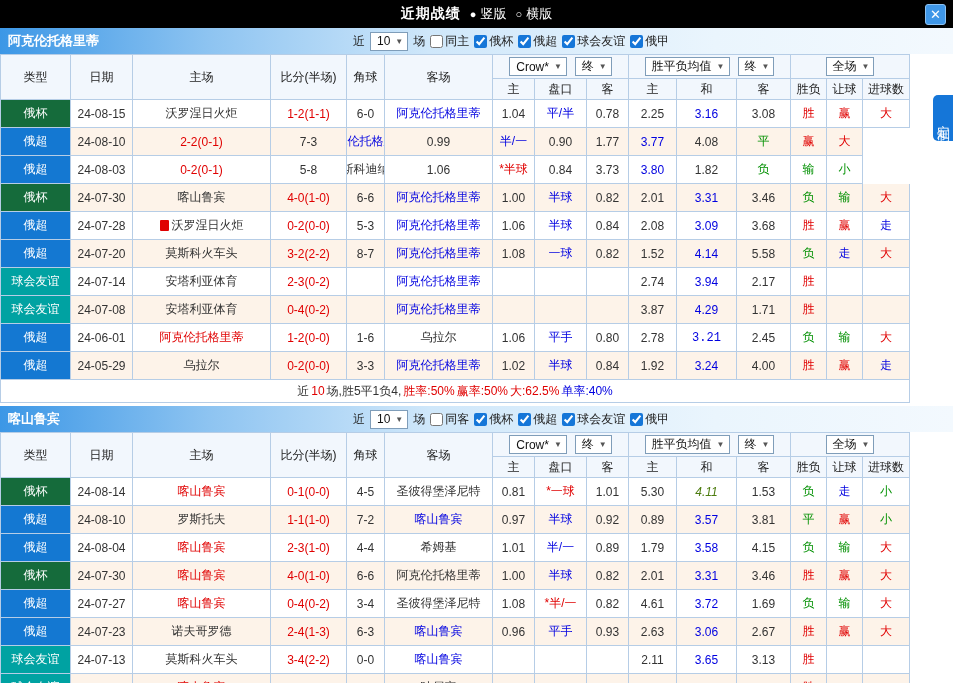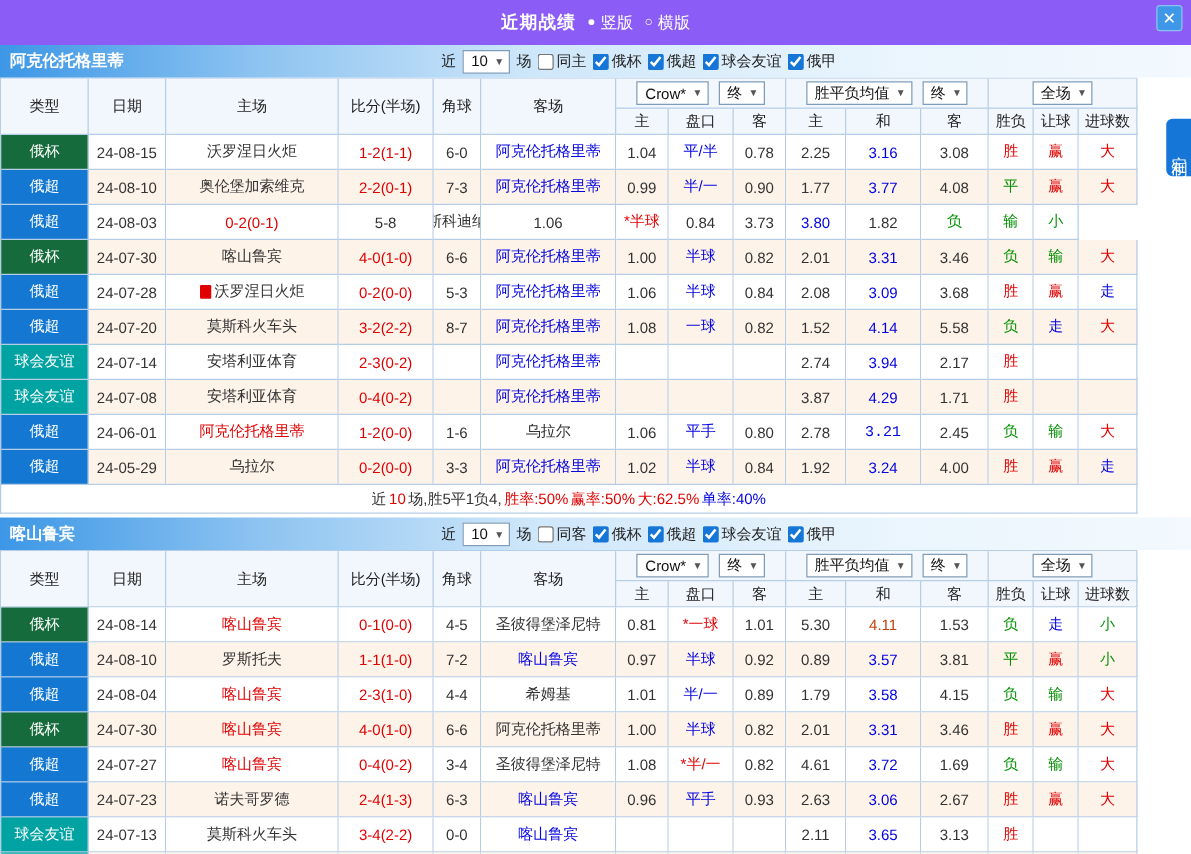--- a/index.html
+++ b/index.html
@@ -6,21 +6,21 @@
   html, body { width: 953px; height: 683px; overflow: hidden; }
   body {
     font-family: "Liberation Sans", "DejaVu Sans", sans-serif;
     background: #ffffff;
     position: relative;
     font-size: 12px;
     color: #333;
   }
   
   .titlebar {
-    height: 36px; background: #8b5cf6; color: #fff;
+    height: 28px; background: #000000; color: #fff;
     display: flex; align-items: center; position: relative;
   }
   .title-group { margin: 0 auto; display: flex; align-items: center; gap: 9px; }
   .title { font-weight: bold; font-size: 14px; letter-spacing: 1px; }
   .radio { display: inline-flex; align-items: center; gap: 4px; font-size: 13px; cursor: pointer; }
   .r-glyph { font-size: 11px; line-height: 1; }
   .closebtn {
     position: absolute; right: 7px; top: 4px; width: 21px; height: 21px;
     background: #3f97e8; border: 1px solid #8cc2f2; border-radius: 3px;
     display: flex; align-items: center; justify-content: center;
@@ -223,23 +223,20 @@
           <span>大</span>
         </div>
       </div>
       <div class="grid trow alt">
         <div class="cell c-type" style="background: rgb(20, 120, 210); color: rgb(255, 255, 255);">
           <span>俄超</span>
         </div>
         <div class="cell c-date">
           <span>24-08-10</span>
         </div>
-        <div class="cell c-home">
-          <span>奥伦堡加索维克</span>
-        </div>
         <div class="cell c-score" style="color: rgb(224, 0, 0);">
           <span>2-2(0-1)</span>
         </div>
         <div class="cell c-corner">
           <span>7-3</span>
         </div>
         <div class="cell c-away" style="color: rgb(0, 0, 224);">
           <span>阿克伦托格里蒂</span>
         </div>
         <div class="cell c-h">
@@ -759,21 +756,21 @@
         </div>
         <div class="cell c-handicap" style="color: rgb(224, 0, 0);">
           <span>*一球</span>
         </div>
         <div class="cell c-a">
           <span>1.01</span>
         </div>
         <div class="cell c-m1">
           <span>5.30</span>
         </div>
-        <div class="cell c-m2" style="color: #c2410c;">
+        <div class="cell c-m2" style="color: #4d7c0f; font-style: italic;">
           <span>4.11</span>
         </div>
         <div class="cell c-m3">
           <span>1.53</span>
         </div>
         <div class="cell c-wl" style="color: rgb(0, 144, 0);">
           <span>负</span>
         </div>
         <div class="cell c-let" style="color: rgb(0, 0, 224);">
           <span>走</span>

